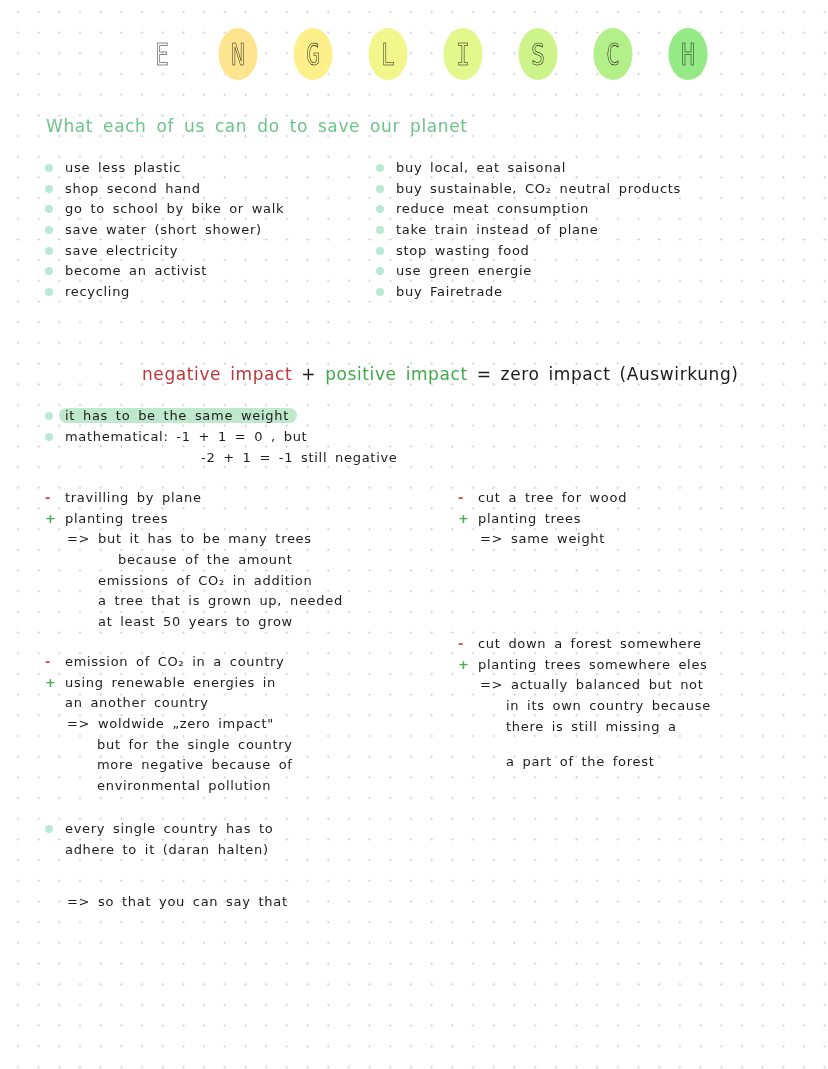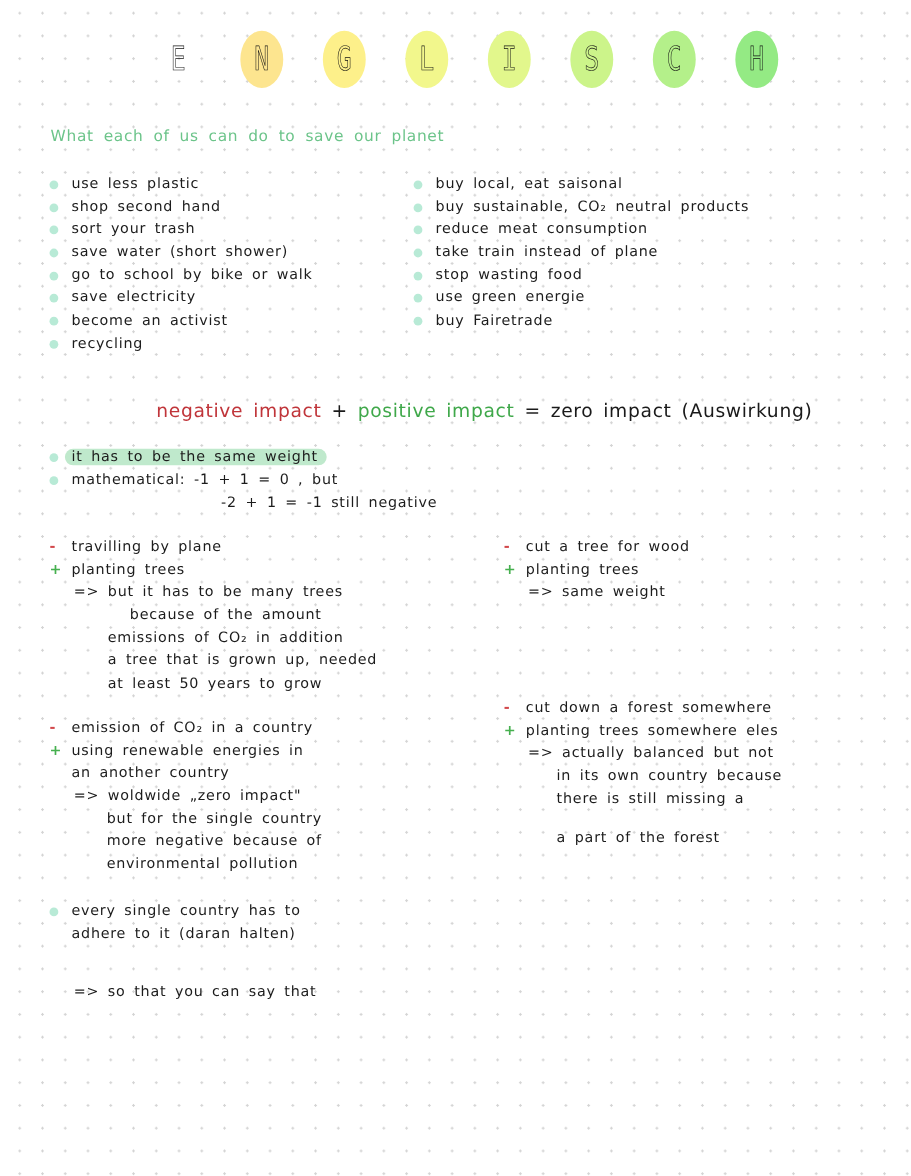--- a/index.html
+++ b/index.html
@@ -38,21 +38,21 @@
       transform: scaleX(0.75);
       letter-spacing: 0;
     }
     .letter span {
       display: inline-block;
       -webkit-text-stroke: 0.6px #111;
       color: transparent;
     }
 
     .subtitle {
-      font-size: 14px;
+      font-size: 17px;
       color: #6cc48a;
       letter-spacing: 0.6px;
       word-spacing: 4px;
     }
 
     .hand {
       font-size: 13px;
       line-height: 20.7px;
       letter-spacing: 0.7px;
       word-spacing: 3px;
@@ -133,23 +133,22 @@
   <div class="letter" style="left:662px; top:28px; background:#94ea84;">
       <span>H</span>
     </div>
 </div>
 
 <div class="abs subtitle" style="left:46px; top:116px;">What each of us can do to save our planet</div>
 
 <ul class="bullet-list hand" style="left:45px; top:158px;">
   <li><span class="dot"></span><span>use less plastic</span></li>
   <li><span class="dot"></span><span>shop second hand</span></li>
-  <li><span class="dot"></span><span>sort your trash</span></li>
+  <li><span class="dot"></span><span>go to school by bike or walk</span></li>
   <li><span class="dot"></span><span>save water (short shower)</span></li>
-  <li><span class="dot"></span><span>go to school by bike or walk</span></li>
   <li><span class="dot"></span><span>save electricity</span></li>
   <li><span class="dot"></span><span>become an activist</span></li>
   <li><span class="dot"></span><span>recycling</span></li>
 </ul>
 
 <ul class="bullet-list hand" style="left:376px; top:158px;">
   <li><span class="dot"></span><span>buy local, eat saisonal</span></li>
   <li><span class="dot"></span><span>buy sustainable, CO₂ neutral products</span></li>
   <li><span class="dot"></span><span>reduce meat consumption</span></li>
   <li><span class="dot"></span><span>take train instead of plane</span></li>

